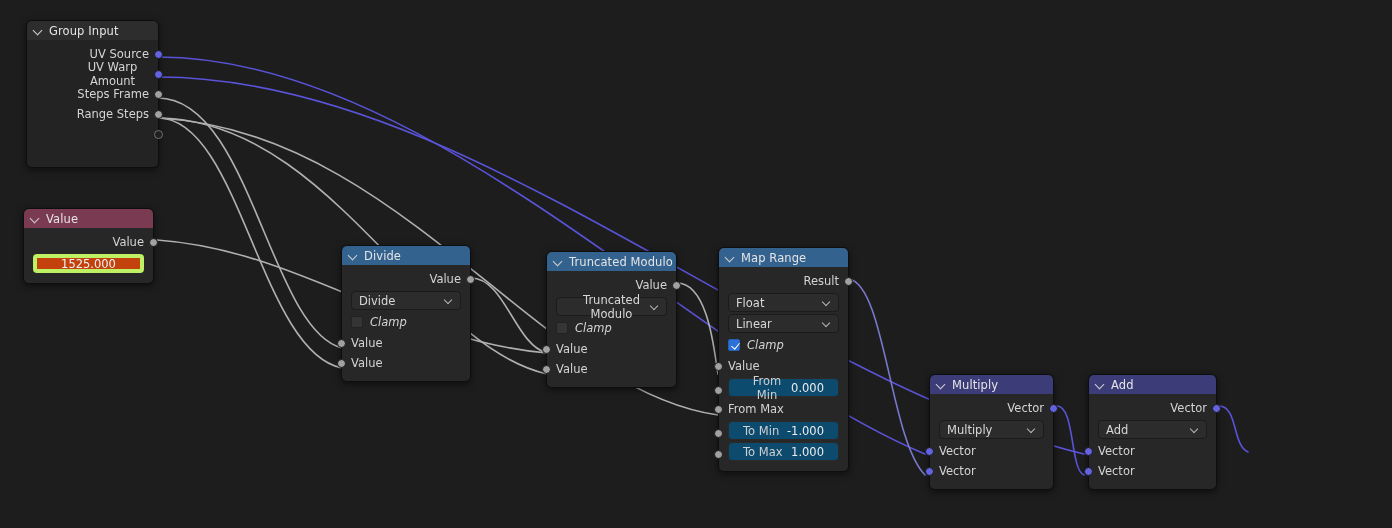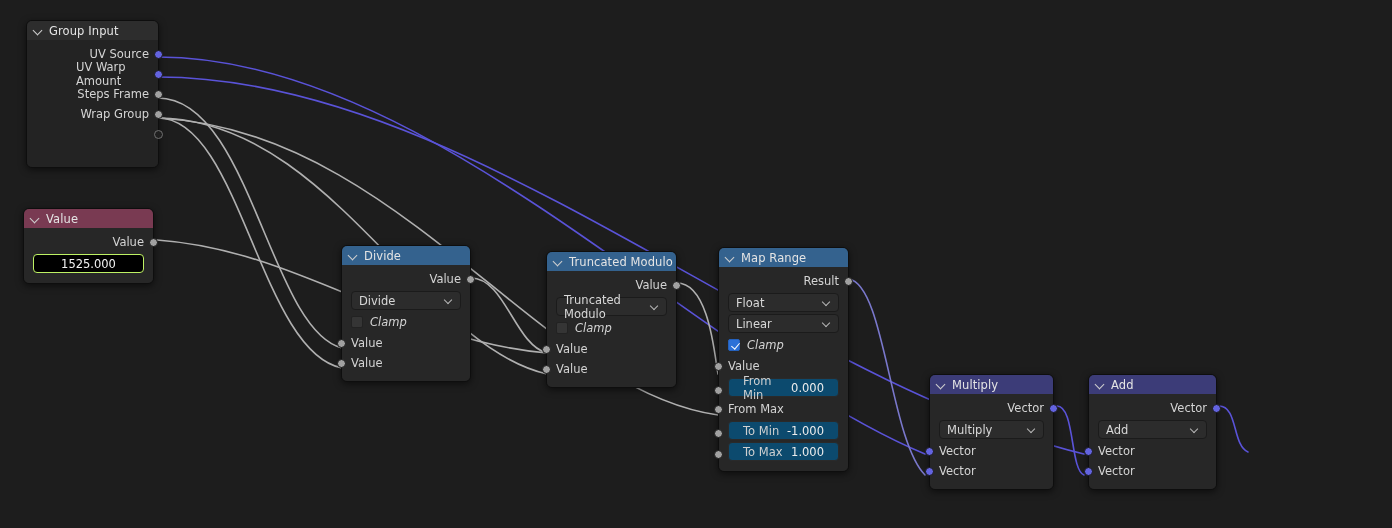--- a/index.html
+++ b/index.html
@@ -8,20 +8,21 @@
     margin: 0; padding: 0;
     background: #1d1d1d;
     font-family: "DejaVu Sans", "Liberation Sans", sans-serif;
   }
   #canvas {
     position: relative;
     width: 1392px;
     height: 528px;
     background: #1d1d1d;
     overflow: hidden;
+    text-align: center;
   }
   #wires {
     position: absolute;
     left: 0; top: 0;
     width: 1392px; height: 528px;
     pointer-events: none;
     z-index: 1;
   }
   .node {
     position: absolute;
@@ -113,22 +114,22 @@
   .widget .dd-chev::before {
     content: "";
     position: absolute;
     left: 0; top: 0;
     width: 5px; height: 5px;
     border-left: 1.3px solid #b6b6b6;
     border-bottom: 1.3px solid #b6b6b6;
     transform: rotate(-45deg);
   }
   .widget.slider-purple {
-    background: #000000;
-    border: 1px solid #bef264;
+    background: #c2410c;
+    border: 4px solid #bef264;
     justify-content: center;
     color: #f2f2f2;
   }
   .widget.numfield {
     background: #0c4a6e;
     border: 1px solid #2a2a2a;
     justify-content: space-between;
     padding: 0 14px;
     color: #dcdcdc;
   }
@@ -211,21 +212,21 @@
       </div>
       <div class="row out">
         <span>UV Warp Amount</span>
         <span class="socket right sock-vector"></span>
       </div>
       <div class="row out">
         <span>Steps Frame</span>
         <span class="socket right sock-value"></span>
       </div>
       <div class="row out">
-        <span>Wrap Group</span>
+        <span>Range Steps</span>
         <span class="socket right sock-value"></span>
       </div>
       <div class="row out">
         <span></span>
         <span class="socket right sock-empty"></span>
       </div>
       <div class="spacer"></div>
     </div>
   </div>
 

